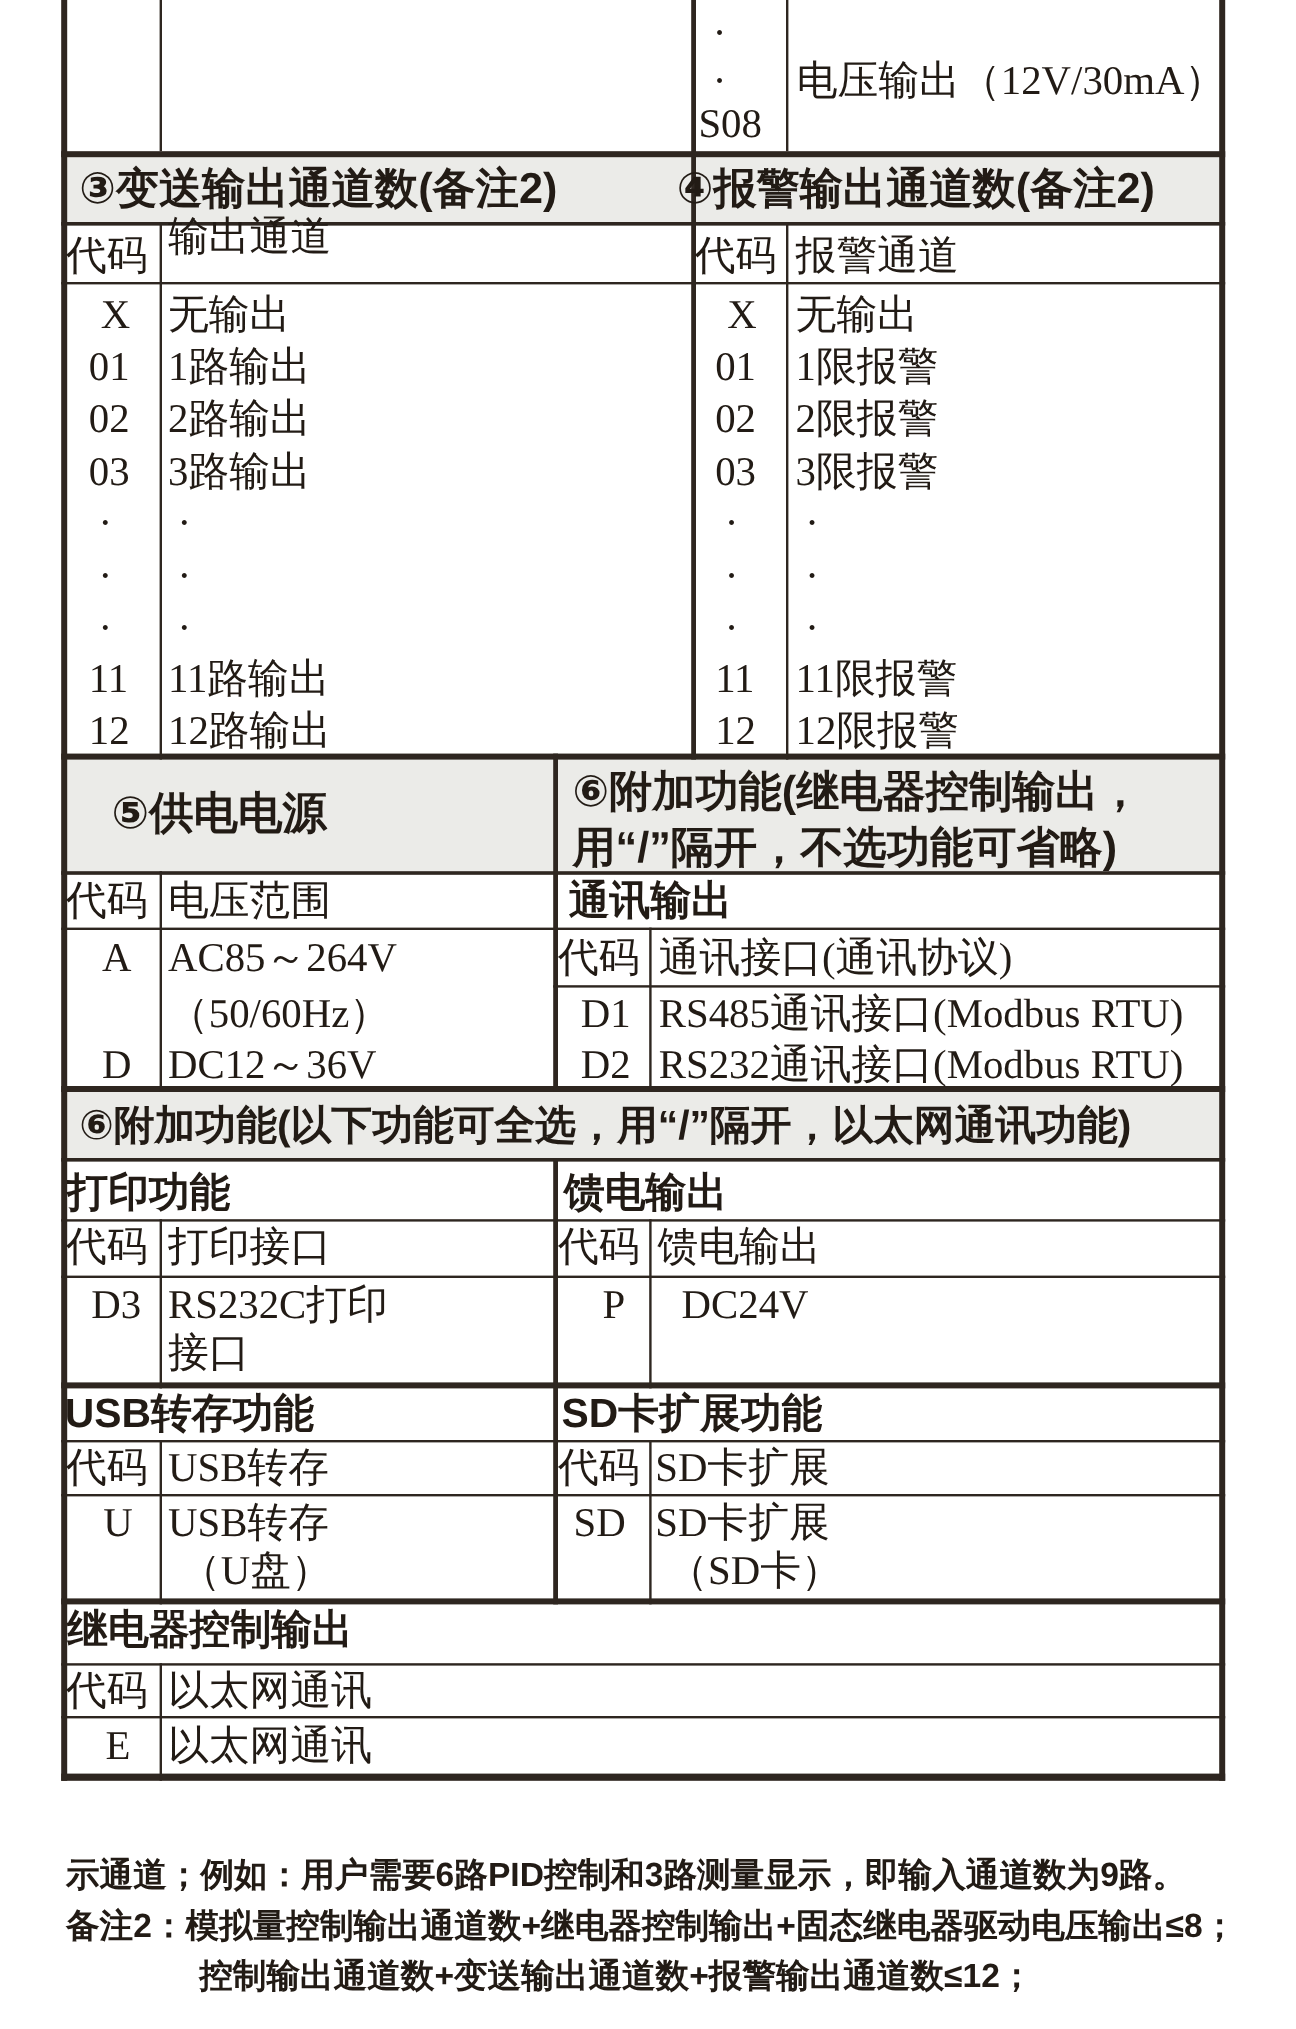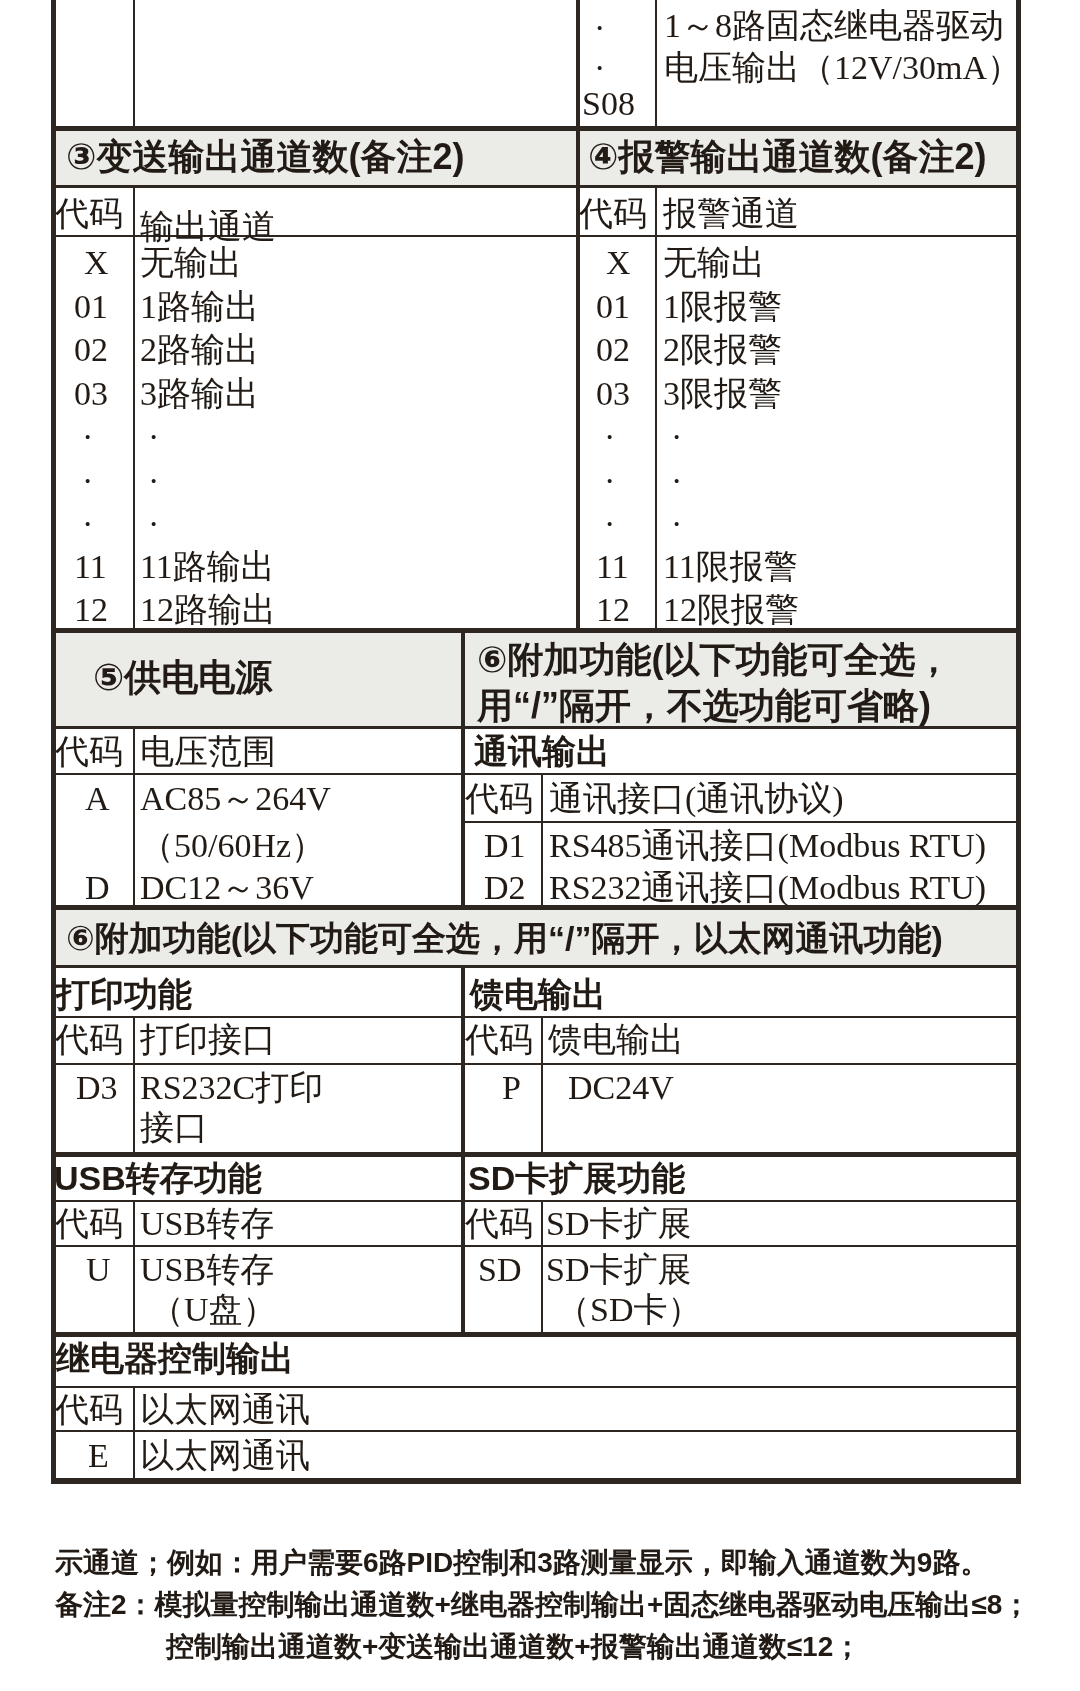--- a/index.html
+++ b/index.html
@@ -56,28 +56,27 @@
   <div class="vl" style="left:655px;top:185px;width:2px;height:448px"></div>
   <div class="vl" style="left:461px;top:628px;width:4px;height:282px"></div>
   <div class="vl" style="left:461px;top:965px;width:4px;height:372px"></div>
   <div class="vl" style="left:541px;top:773px;width:2px;height:137px"></div>
   <div class="vl" style="left:541px;top:1016px;width:2px;height:141px"></div>
   <div class="vl" style="left:541px;top:1200px;width:2px;height:137px"></div>
 
   <div class="t ser" style="left:594px;top:10px">·</div>
   <div class="t ser" style="left:594px;top:50px">·</div>
   <div class="t ser" style="left:582px;top:86px">S08</div>
-  <div class="t ser" style="left:664px;top:8px">1～8路固态继电器驱动</div>
   <div class="t ser" style="left:664px;top:50px">电压输出（12V/30mA）</div>
 
   <div class="t hei fs36" style="left:66px;top:138px">③变送输出通道数(备注2)</div>
-  <div class="t hei fs36" style="left:588px;top:138px">④报警输出通道数(备注2)</div>
+  <div class="t hei fs36" style="left:564px;top:138px">④报警输出通道数(备注2)</div>
 
   <div class="t ser" style="left:55px;top:196px">代码</div>
-  <div class="t ser" style="left:140px;top:209px">输出通道</div>
+  <div class="t ser" style="left:140px;top:180px">输出通道</div>
   <div class="t ser" style="left:84px;top:245px">X</div>
   <div class="t ser" style="left:140px;top:245px">无输出</div>
   <div class="t ser" style="left:74px;top:289px">01</div>
   <div class="t ser" style="left:140px;top:289px">1路输出</div>
   <div class="t ser" style="left:74px;top:332px">02</div>
   <div class="t ser" style="left:140px;top:332px">2路输出</div>
   <div class="t ser" style="left:74px;top:376px">03</div>
   <div class="t ser" style="left:140px;top:376px">3路输出</div>
   <div class="t ser" style="left:82px;top:419px">·</div>
   <div class="t ser" style="left:148px;top:419px">·</div>
@@ -105,21 +104,21 @@
   <div class="t ser" style="left:604px;top:463px">·</div>
   <div class="t ser" style="left:671px;top:463px">·</div>
   <div class="t ser" style="left:604px;top:506px">·</div>
   <div class="t ser" style="left:671px;top:506px">·</div>
   <div class="t ser" style="left:596px;top:549px">11</div>
   <div class="t ser" style="left:663px;top:549px">11限报警</div>
   <div class="t ser" style="left:596px;top:592px">12</div>
   <div class="t ser" style="left:663px;top:592px">12限报警</div>
 
   <div class="t hei fs37" style="left:93px;top:658px">⑤供电电源</div>
-  <div class="t hei fs36" style="left:477px;top:641px">⑥附加功能(以下功能可全选，</div>
+  <div class="t hei fs36" style="left:477px;top:641px">⑥附加功能(继电器控制输出，</div>
   <div class="t hei fs36" style="left:477px;top:687px">用“/”隔开，不选功能可省略)</div>
 
   <div class="t ser" style="left:55px;top:734px">代码</div>
   <div class="t ser" style="left:140px;top:734px">电压范围</div>
   <div class="t ser" style="left:85px;top:781px">A</div>
   <div class="t ser" style="left:140px;top:781px">AC85～264V</div>
   <div class="t ser" style="left:140px;top:828px">（50/60Hz）</div>
   <div class="t ser" style="left:85px;top:870px">D</div>
   <div class="t ser" style="left:140px;top:870px">DC12～36V</div>
 

